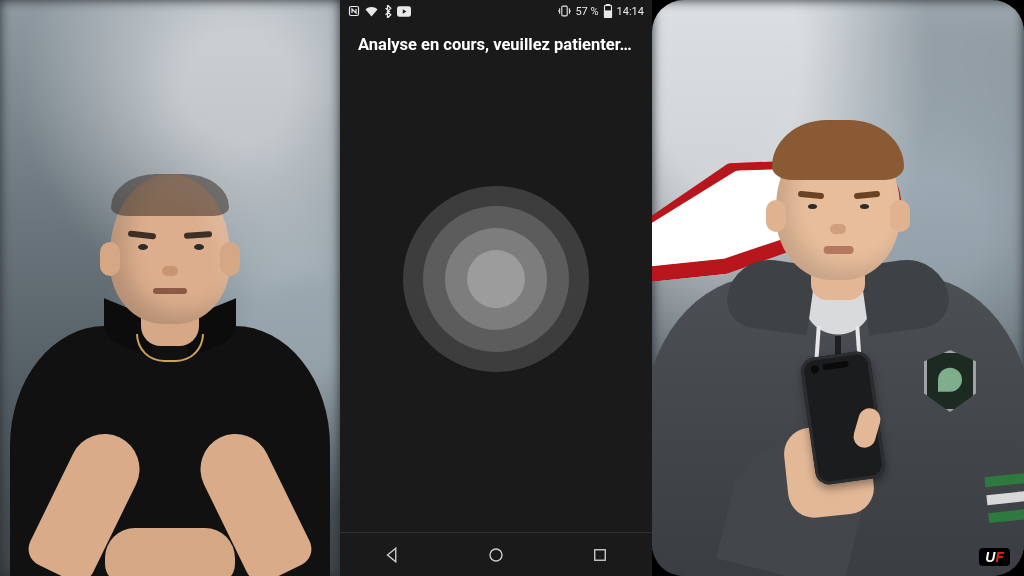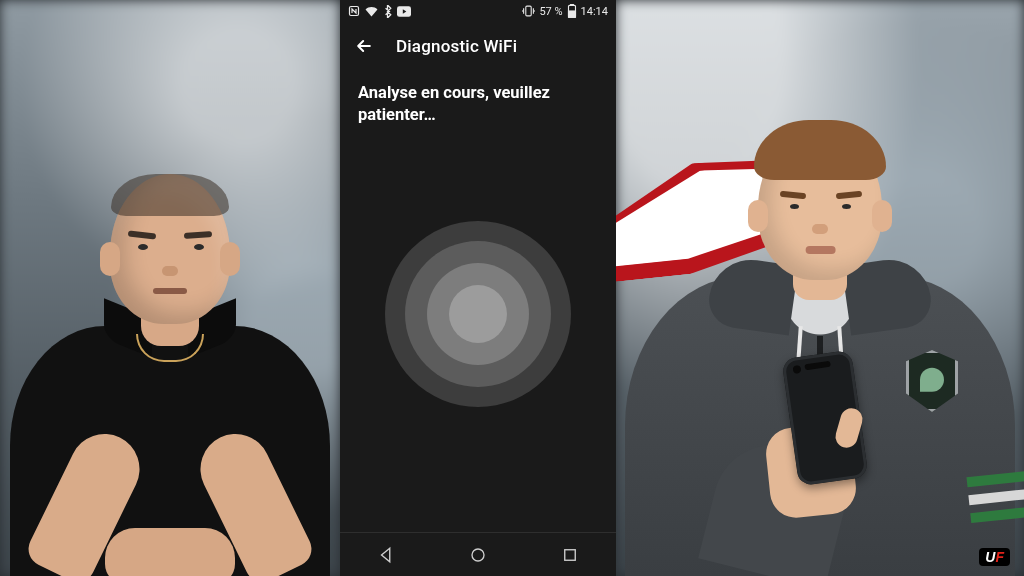--- a/index.html
+++ b/index.html
@@ -2,21 +2,21 @@
 <html><head>
 <meta charset="utf-8">
 <style>
   * { box-sizing: border-box; margin: 0; padding: 0; }
   html, body { width: 1024px; height: 576px; overflow: hidden; font-family: -apple-system, Roboto, "Helvetica Neue", Arial, sans-serif; }
   body { display: flex; background:#000; }
 
   
   .video-panel { position: relative; height:100%; overflow:hidden; background:#2a2f33; }
   .video-left  { width:340px; }
-  .video-right { flex:1; }
+  .video-right { flex:1;border-radius:32px; }
 
   
   .bg-blur {
     position:absolute; inset:0;
     background:
       radial-gradient(circle at 70% 15%, rgba(255,255,255,.55) 0 10%, transparent 40%),
       radial-gradient(circle at 90% 55%, rgba(210,225,235,.5) 0 12%, transparent 45%),
       linear-gradient(180deg,#8f9aa2 0%,#6d7880 35%,#3c444a 100%);
     filter: blur(6px);
   }
@@ -199,21 +199,21 @@
   }
   .p2 .held-phone::before{content:"";position:absolute;left:50%;top:8px;transform:translateX(-50%);
     width:26px;height:6px;background:#0a0a0a;border-radius:4px;}
   .p2 .held-phone::after{content:"";position:absolute;left:10px;top:8px;width:8px;height:8px;
     background:#0a0a0a;border-radius:50%;}
   .p2 .sleeve{position:absolute;left:calc(50% - 108px);bottom:0;width:130px;height:130px;
     background:#43474b;border-radius:60px 30px 0 0; transform:rotate(14deg);}
 
   
   .phone-screen{
-    position:relative; width:276px; height:100%;
+    position:relative; width:312px; height:100%;
     background:#1a1a1a; color:#fff;
     display:flex; flex-direction:column;
     font-family: Roboto, "Helvetica Neue", Arial, sans-serif;
   }
   .status-bar{
     display:flex; justify-content:space-between; align-items:center;
     height:22px; padding:0 8px; font-size:11px; color:#e9e9e9;
   }
   .status-left,.status-right{display:flex; align-items:center; gap:5px;}
   .status-right{gap:4px;}
@@ -307,28 +307,20 @@
         <svg width="10" height="14" viewBox="0 0 12 20" fill="none" stroke="currentColor" stroke-width="1.6">
             <rect x="1" y="2" width="10" height="17" rx="1.5"></rect>
             <rect x="4" y="0" width="4" height="2" fill="currentColor"></rect>
             <rect x="1" y="10" width="10" height="9" fill="currentColor"></rect>
           </svg>
       </span>
       <span>14:14</span>
     </div>
   </div>
 
-  <div class="appbar">
-    <span class="back-btn">
-      <svg width="20" height="20" viewBox="0 0 24 24" fill="none" stroke="currentColor" stroke-width="2.4" stroke-linecap="round" stroke-linejoin="round">
-          <path d="M19 12H5M11 18l-6-6 6-6"></path>
-        </svg>
-    </span>
-    <span class="title">Diagnostic WiFi</span>
-  </div>
 
   <div class="content">
     <div class="msg">Analyse en cours, veuillez patienter…</div>
   </div>
 
   <div class="spinner-wrap">
     <div class="spinner">
       <div class="ring r1"></div>
         <div class="ring r2"></div>
         <div class="ring r3"></div>

